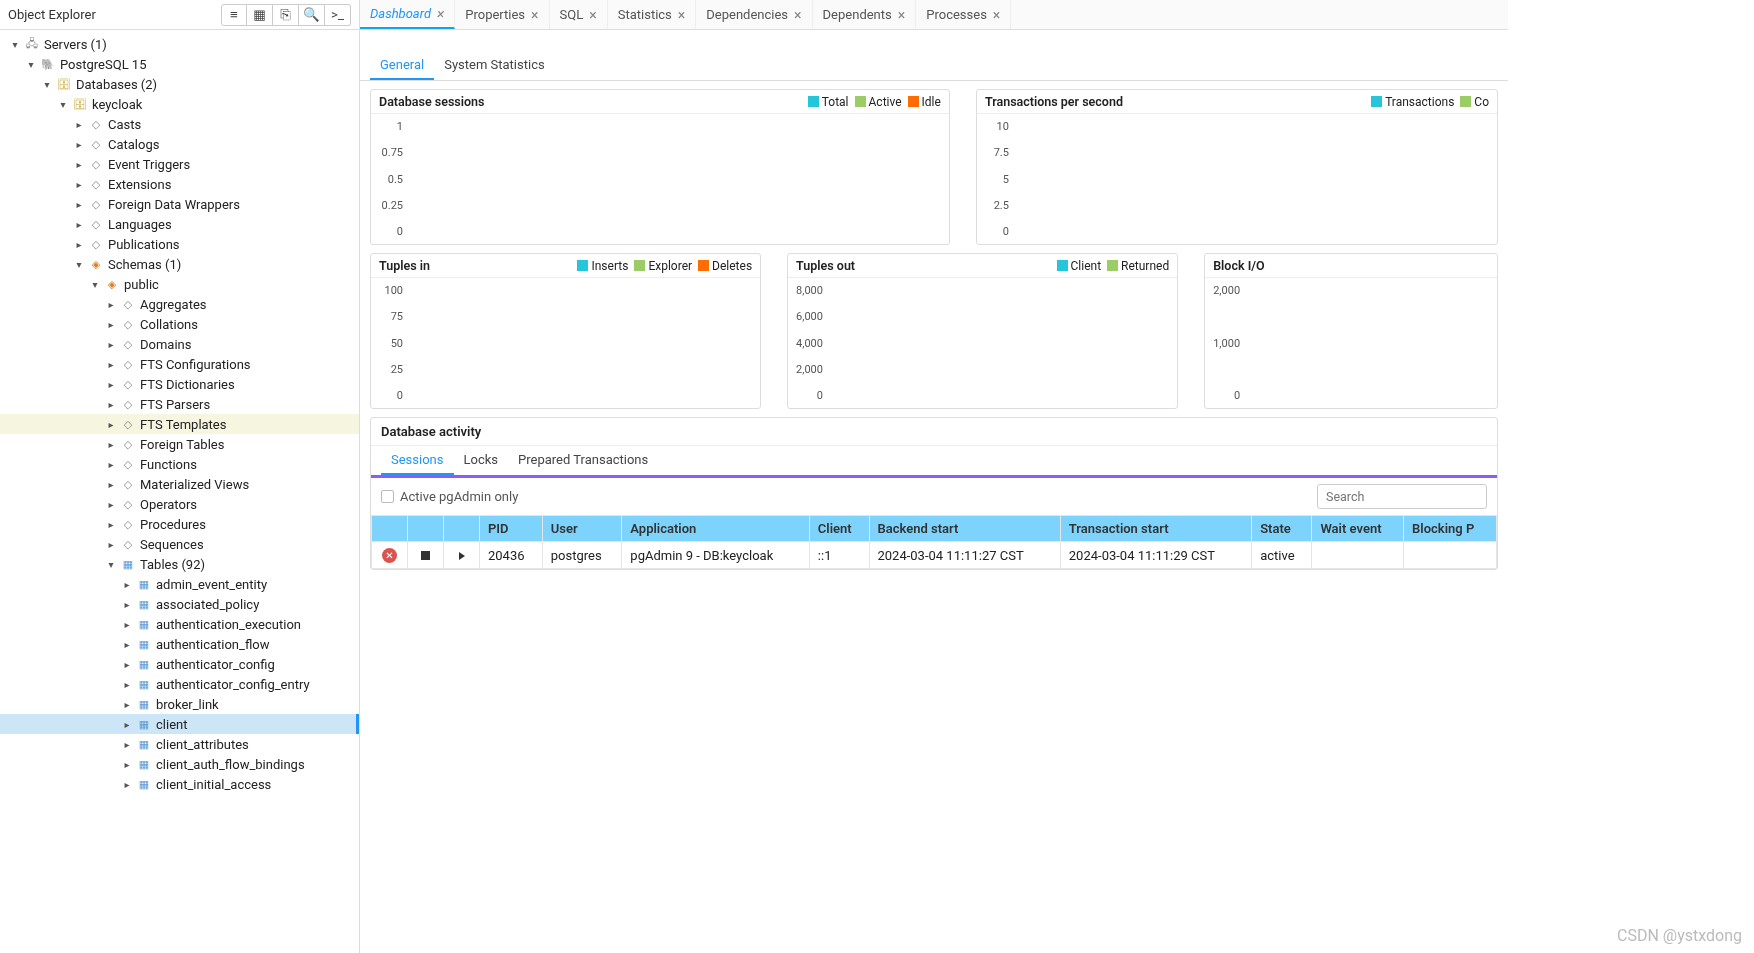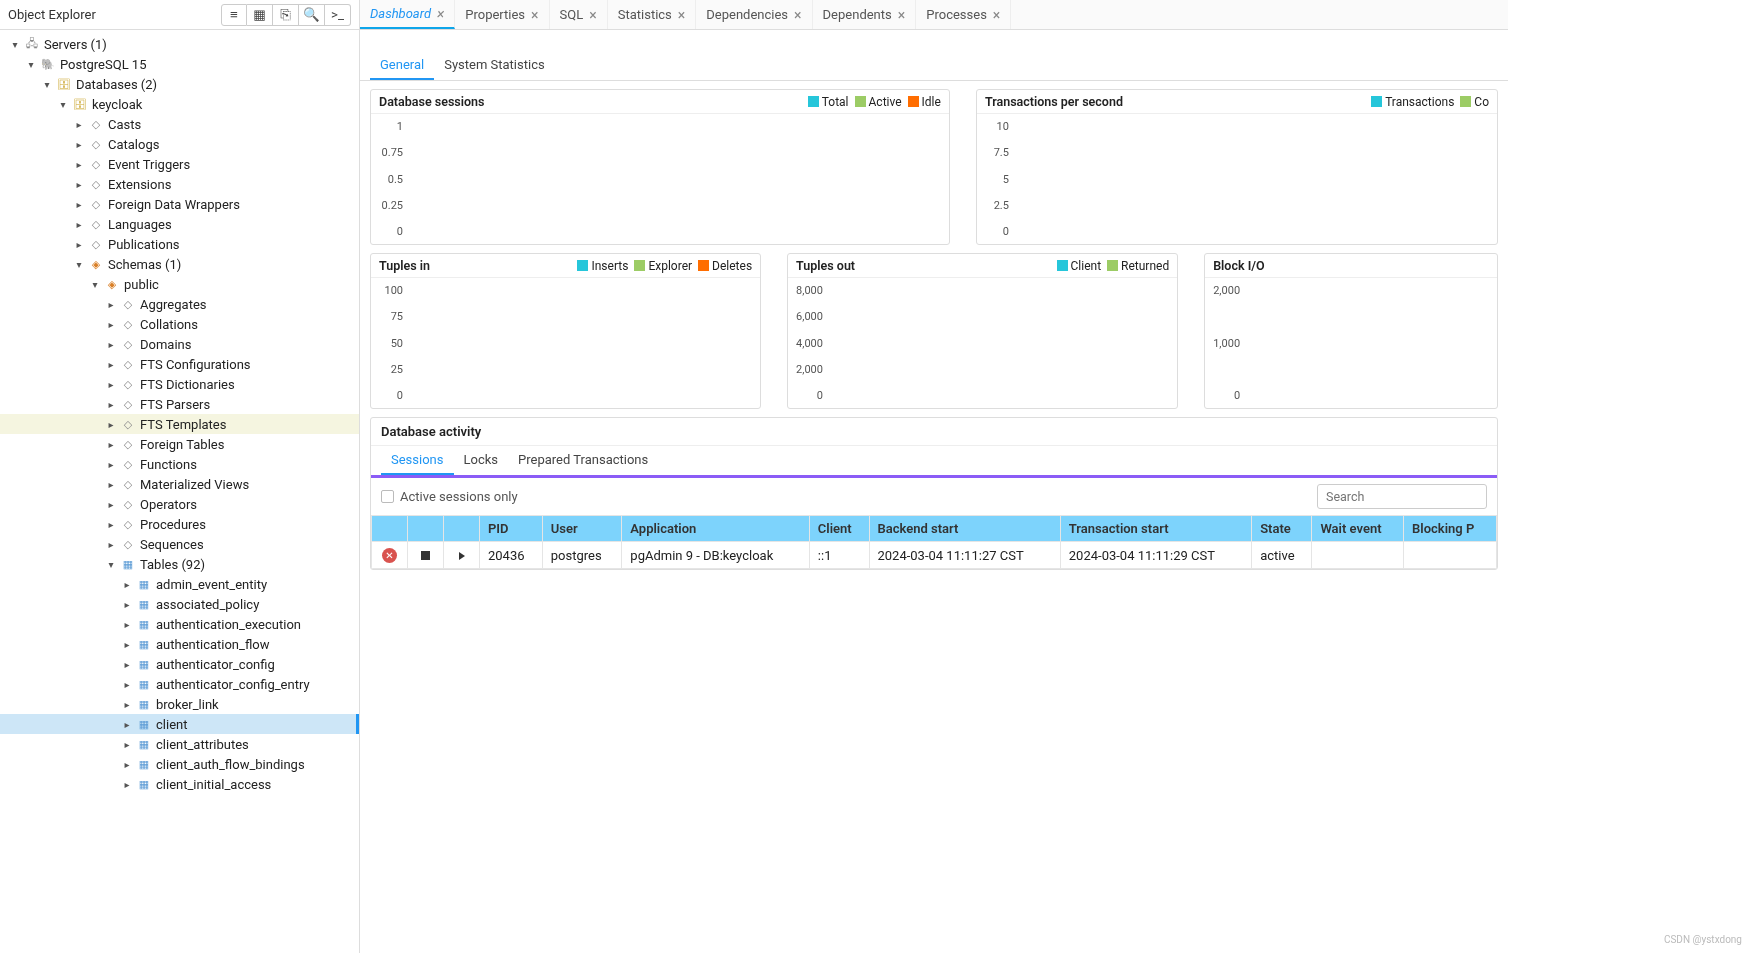--- a/index.html
+++ b/index.html
@@ -54,21 +54,21 @@
 .check { display: flex; align-items: center; gap: 6px; color: #555; }
 .check-box { width: 13px; height: 13px; border: 1px solid #bbb; border-radius: 2px; }
 .search { border: 1px solid #ccc; border-radius: 3px; padding: 4px 8px; width: 170px; font-size: 12.5px; color: #777; }
 .sessions-table { width: 100%; border-collapse: collapse; font-size: 13px; }
 .sessions-table th, .sessions-table td { border: 1px solid #e5e5e5; padding: 5px 8px; text-align: left; white-space: nowrap; }
 .sessions-table th { background: #7dd3fc; font-weight: 600; color: #333; }
 .row-icon { text-align: center !important; width: 36px; }
 .circle-x { color: #fff; background: #d9534f; border-radius: 50%; width: 15px; height: 15px; display: inline-flex; align-items: center; justify-content: center; font-size: 10px; }
 .sq { width: 9px; height: 9px; background: #333; display: inline-block; }
 .tri { width: 0; height: 0; border-left: 6px solid #333; border-top: 4px solid transparent; border-bottom: 4px solid transparent; display: inline-block; }
-.watermark { position: fixed; bottom: 8px; right: 12px; color: #bbb; font-size: 10px; }
+.watermark { position: fixed; bottom: 8px; right: 12px; color: #bbb; font-size: 16px; }
 </style>
 </head>
 <body>
 
 <div class="app">
   <div class="sidebar">
     <div class="sidebar-header">
       <span class="sidebar-title">Object Explorer</span>
       <div class="toolbar">
         <button>≡</button>
@@ -440,21 +440,21 @@
       <div class="activity-card">
         <div class="activity-head">Database activity</div>
         <div class="activity-tabs" id="activity-tabs">
             <div class="act-tab active">Sessions</div>
             <div class="act-tab">Locks</div>
             <div class="act-tab">Prepared Transactions</div>
           </div>
         <div class="activity-controls">
           <label class="check">
             <span class="check-box"></span>
-            <span>Active sessions only</span>
+            <span>Active pgAdmin only</span>
           </label>
           <input class="search" placeholder="Search" style="">
         </div>
         <div style="overflow:auto">
           <table class="sessions-table">
             <thead>
                 <tr id="sess-head">
                   <th class="row-icon"></th>
                   <th class="row-icon"></th>
                   <th class="row-icon"></th>

